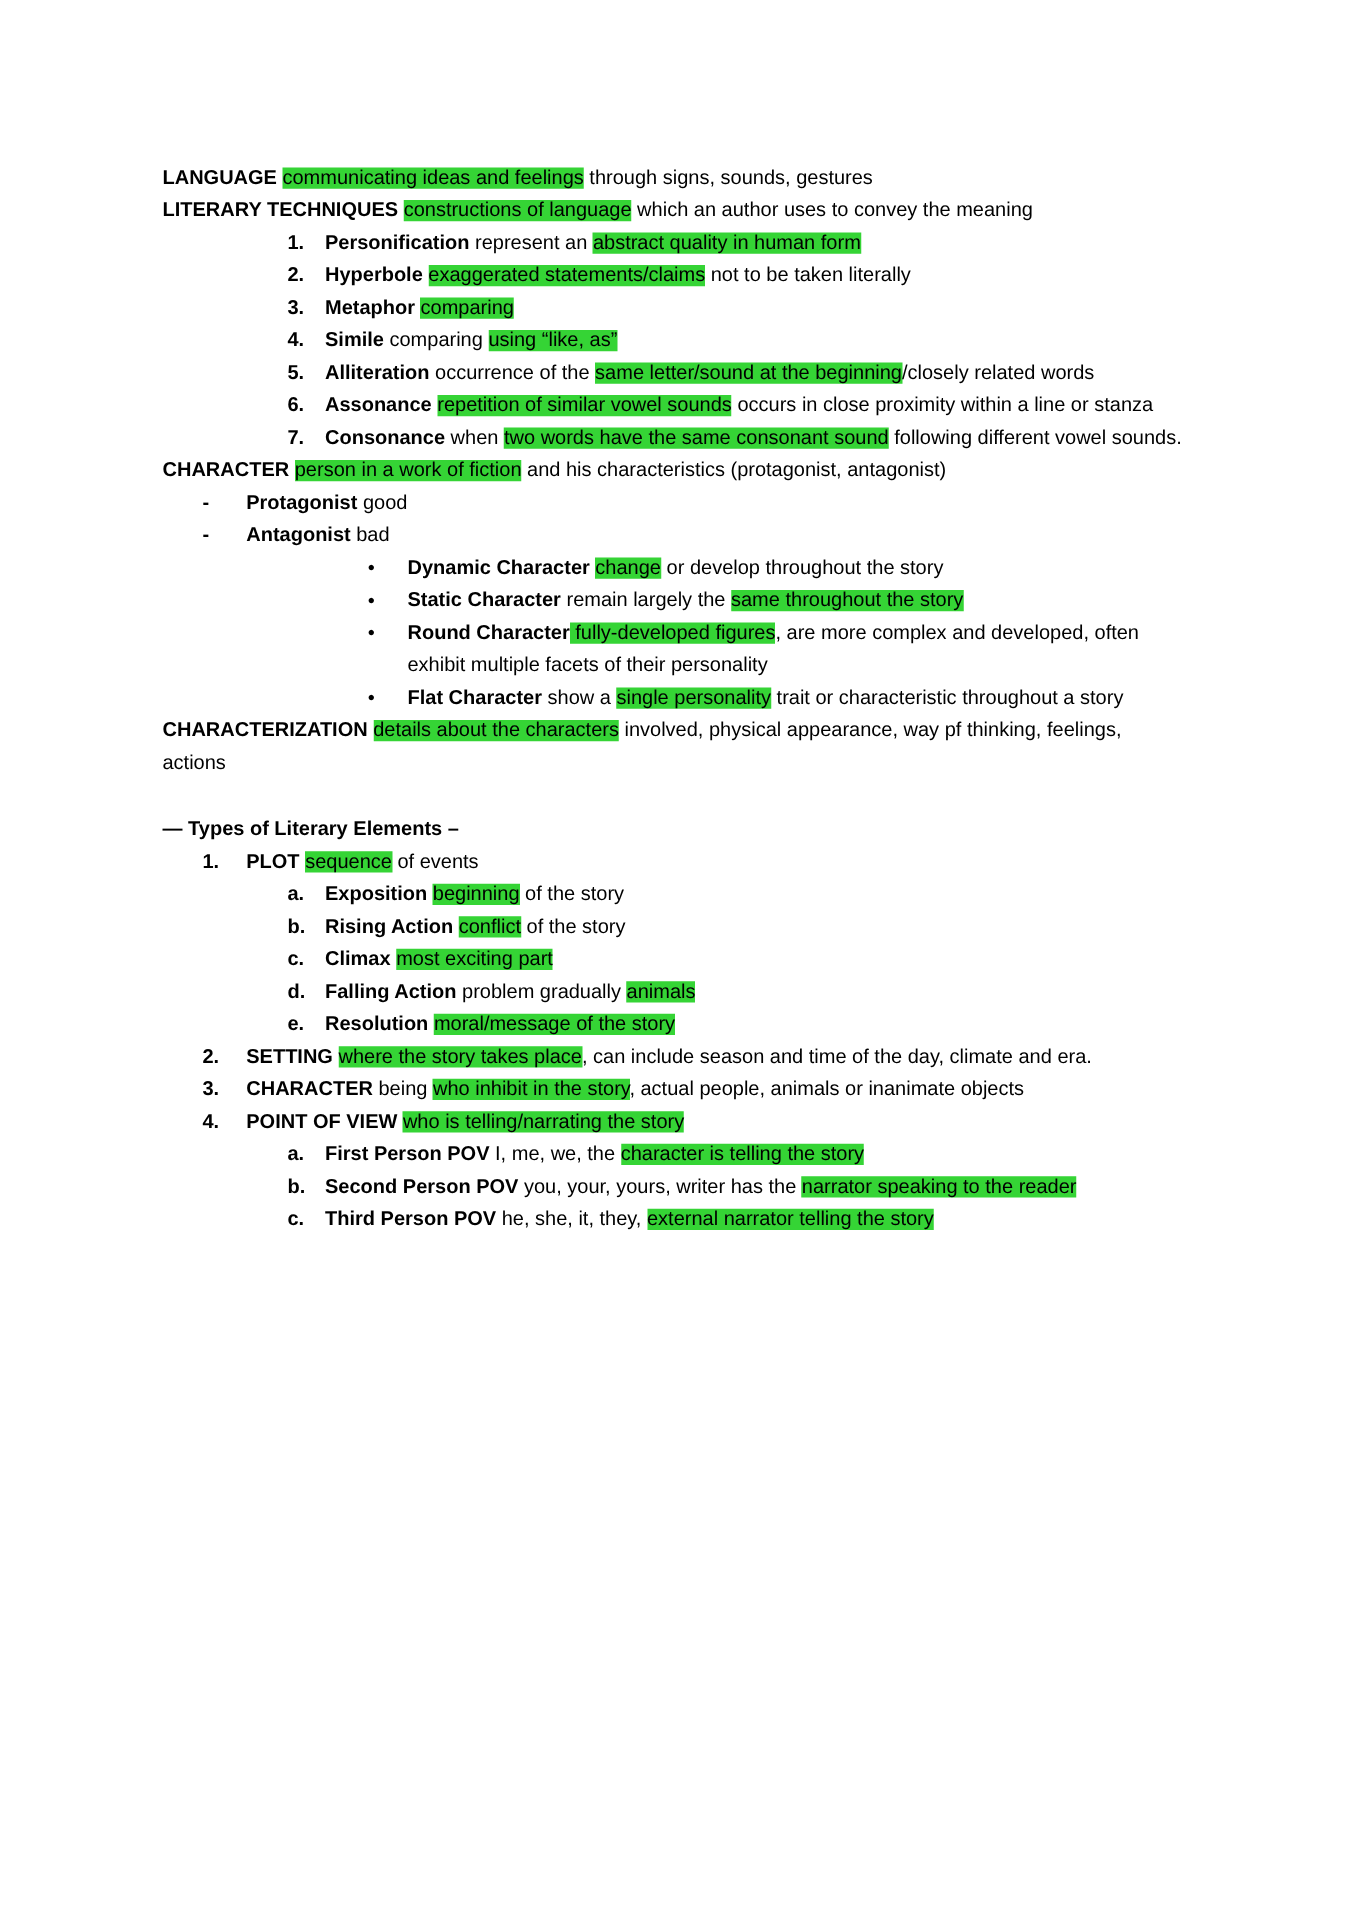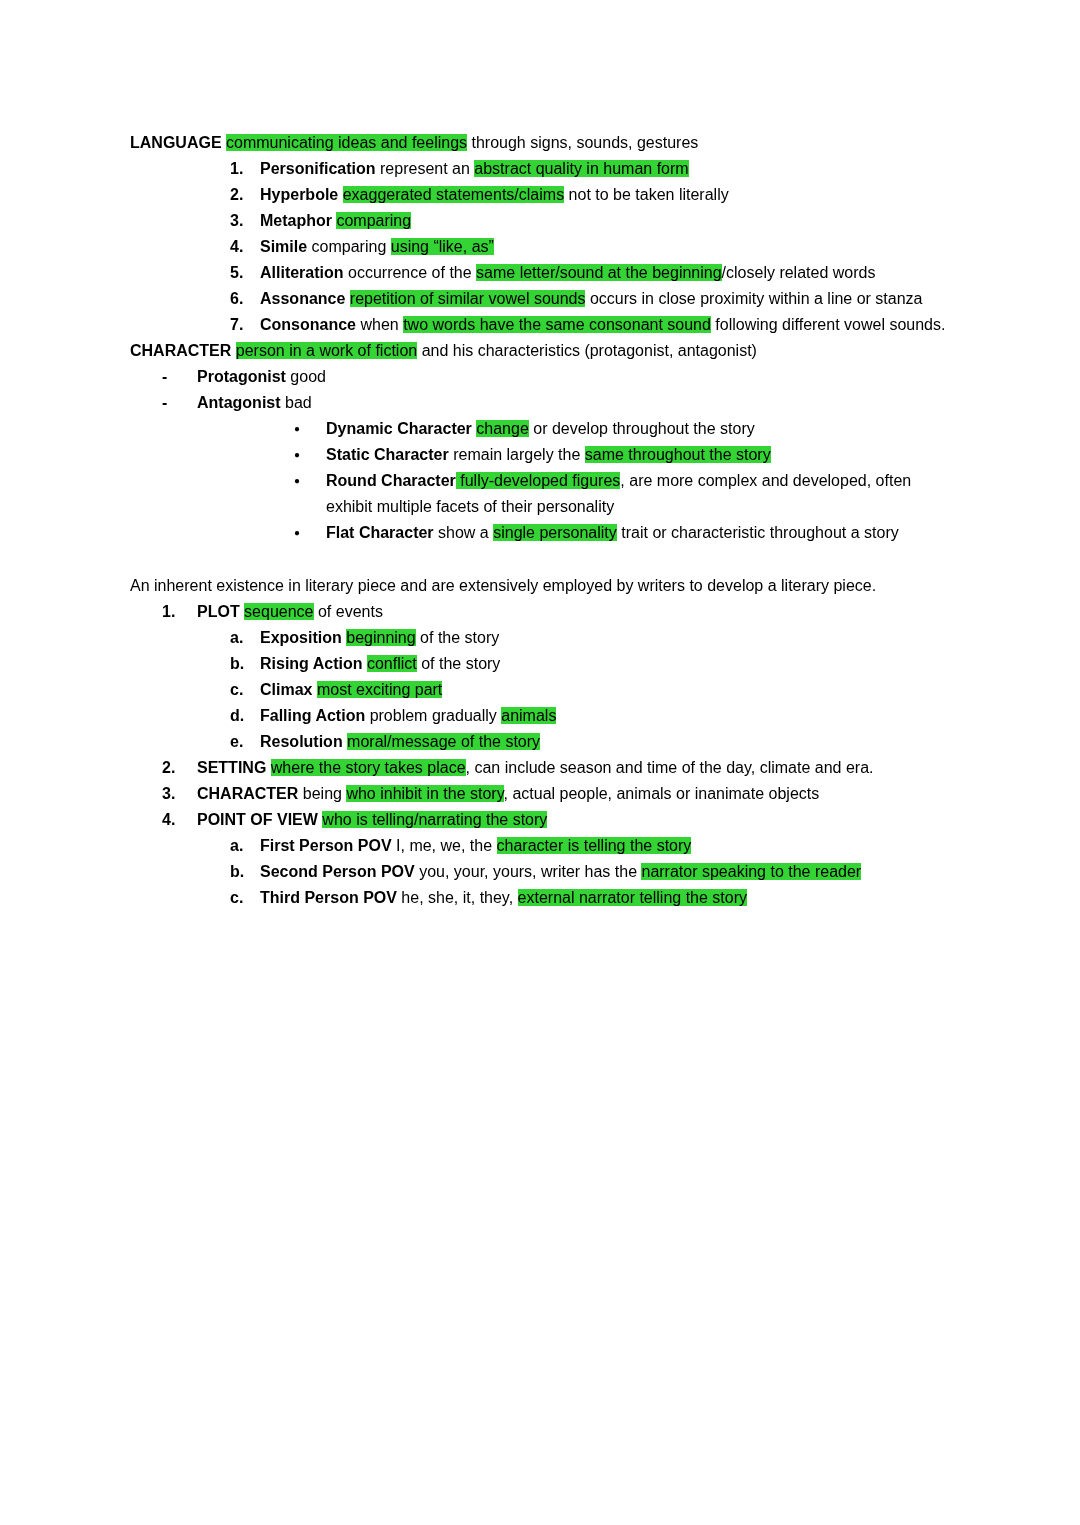--- a/index.html
+++ b/index.html
@@ -47,36 +47,38 @@
   .i { }
   .h { background: #35d435; }
   .spacer { height: 27px; }
 </style>
 </head>
 <body>
 
 <div class="page">
   <div>
       <div class="line ind-0"><span class="b">LANGUAGE </span><span class="h">communicating ideas and feelings</span><span> through signs, sounds, gestures</span></div>
+      <div class="line ind-0"><span class="b">LITERARY TECHNIQUES </span><span class="h">constructions of language</span><span> which an author uses to convey the meaning</span></div>
       <div class="line ind-2"><span class="marker">1.</span><span class="b">Personification </span><span>represent an </span><span class="h">abstract quality in human form</span></div>
       <div class="line ind-2"><span class="marker">2.</span><span class="b">Hyperbole </span><span class="h">exaggerated statements/claims</span><span> not to be taken literally</span></div>
       <div class="line ind-2"><span class="marker">3.</span><span class="b">Metaphor </span><span class="h">comparing</span></div>
       <div class="line ind-2"><span class="marker">4.</span><span class="b">Simile </span><span>comparing </span><span class="h">using “like, as”</span></div>
       <div class="line ind-2"><span class="marker">5.</span><span class="b">Alliteration </span><span>occurrence of the </span><span class="h">same letter/sound at the beginning</span><span>/closely related words</span></div>
       <div class="line ind-2"><span class="marker">6.</span><span class="b">Assonance </span><span class="h">repetition of similar vowel sounds</span><span> occurs in close proximity within a line or stanza</span></div>
       <div class="line ind-2"><span class="marker">7.</span><span class="b">Consonance </span><span>when </span><span class="h">two words have the same consonant sound</span><span> following different vowel sounds.</span></div>
       <div class="line ind-0"><span class="b">CHARACTER </span><span class="h">person in a work of fiction</span><span> and his characteristics (protagonist, antagonist)</span></div>
       <div class="line ind-1"><span class="marker">-</span><span class="b">Protagonist </span><span>good</span></div>
       <div class="line ind-1"><span class="marker">-</span><span class="b">Antagonist </span><span>bad</span></div>
       <div class="line ind-3"><span class="marker bullet">●</span><span class="b">Dynamic Character </span><span class="h">change</span><span> or develop throughout the story</span></div>
       <div class="line ind-3"><span class="marker bullet">●</span><span class="b">Static Character </span><span>remain largely the </span><span class="h">same throughout the story</span></div>
       <div class="line ind-3"><span class="marker bullet">●</span><span class="b">Round Character</span><span class="h"> fully-developed figures</span><span>, are more complex and developed, often exhibit multiple facets of their personality</span></div>
       <div class="line ind-3"><span class="marker bullet">●</span><span class="b">Flat Character </span><span>show a </span><span class="h">single personality</span><span> trait or characteristic throughout a story</span></div>
+      <div class="line ind-0"><span class="b">CHARACTERIZATION </span><span class="h">details about the characters</span><span> involved, physical appearance, way pf thinking, feelings, actions</span></div>
       <div class="line ind-0 spacer"></div>
-      <div class="line ind-0"><span>An inherent existence in literary piece and are extensively employed by writers to develop a literary piece.</span></div>
+      <div class="line ind-0"><span class="b">— Types of Literary Elements –</span></div>
       <div class="line ind-1"><span class="marker">1.</span><span class="b">PLOT </span><span class="h">sequence</span><span> of events</span></div>
       <div class="line ind-2"><span class="marker">a.</span><span class="b">Exposition </span><span class="h">beginning</span><span> of the story</span></div>
       <div class="line ind-2"><span class="marker">b.</span><span class="b">Rising Action </span><span class="h">conflict</span><span> of the story</span></div>
       <div class="line ind-2"><span class="marker">c.</span><span class="b">Climax </span><span class="h">most exciting part</span></div>
       <div class="line ind-2"><span class="marker">d.</span><span class="b">Falling Action </span><span>problem gradually </span><span class="h">animals</span></div>
       <div class="line ind-2"><span class="marker">e.</span><span class="b">Resolution </span><span class="h">moral/message of the story</span></div>
       <div class="line ind-1"><span class="marker">2.</span><span class="b">SETTING </span><span class="h">where the story takes place</span><span>, can include season and time of the day, climate and era.</span></div>
       <div class="line ind-1"><span class="marker">3.</span><span class="b">CHARACTER </span><span>being </span><span class="h">who inhibit in the story</span><span>, actual people, animals or inanimate objects</span></div>
       <div class="line ind-1"><span class="marker">4.</span><span class="b">POINT OF VIEW </span><span class="h">who is telling/narrating the story</span></div>
       <div class="line ind-2"><span class="marker">a.</span><span class="b">First Person POV </span><span class="i">I, me, we,</span><span> the </span><span class="h">character is telling the story</span></div>

